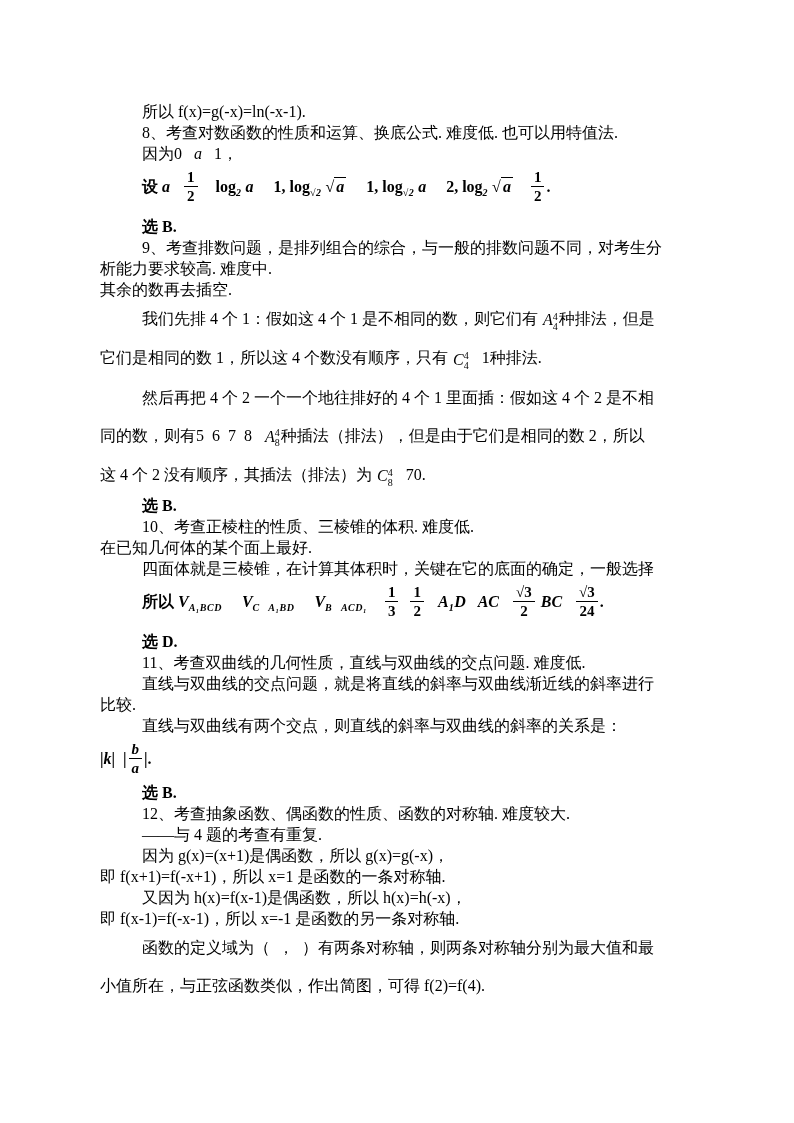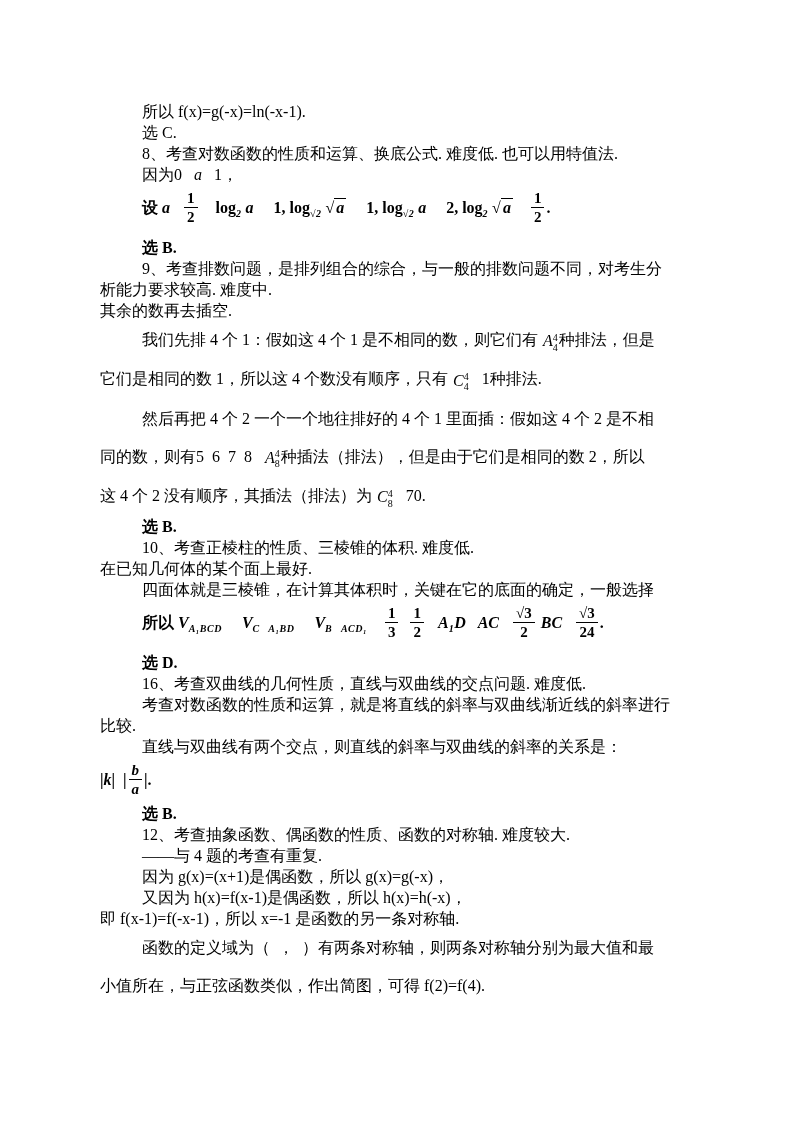--- a/index.html
+++ b/index.html
@@ -36,46 +36,46 @@
   .sqrt{white-space:nowrap;}
   .sqrt .ov{border-top:1px solid #000;font-style:italic;padding:0 2px;}
   .rad{font-style:normal;}
 </style>
 </head>
 <body>
 
 <div class="page">
   <div id="doc-body">
       <div class="line indent"><span>所以 f(x)=g(-x)=ln(-x-1).</span></div>
-      <div class="line indent"><span>选 C.</span></div>
       <div class="line indent"><span>8、考查对数函数的性质和运算、换底公式. 难度低. 也可以用特值法.</span></div>
       <div class="line indent"><span>因为0   </span><span class="mi">a</span><span>   1，</span></div>
       <div class="line indent fline"><span>设 </span><span class="mi">a</span><span>   </span><span class="frac"><span class="nm">1</span><span class="dn">2</span></span><span>    </span><span><span>log</span><span class="sb mi">2</span></span><span class="mi"> a</span><span>     1, </span><span><span>log</span><span class="sb mi">√2</span></span><span> </span><span class="sqrt"><span class="rad">√</span><span class="ov">a</span></span><span>     1, </span><span><span>log</span><span class="sb mi">√2</span></span><span class="mi"> a</span><span>     2, </span><span><span>log</span><span class="sb mi">2</span></span><span> </span><span class="sqrt"><span class="rad">√</span><span class="ov">a</span></span><span>    </span><span class="frac"><span class="nm">1</span><span class="dn">2</span></span><span>.</span></div>
       <div class="line indent bold"><span>选 B.</span></div>
       <div class="line indent"><span>9、考查排数问题，是排列组合的综合，与一般的排数问题不同，对考生分</span></div>
       <div class="line"><span>析能力要求较高. 难度中.</span></div>
       <div class="line"><span>其余的数再去插空.</span></div>
       <div class="line indent tall"><span>我们先排 4 个 1：假如这 4 个 1 是不相同的数，则它们有 </span><span class="ss"><span class="b">A</span><span class="st"><span>4</span><span>4</span></span></span><span>种排法，但是</span></div>
       <div class="line tall"><span>它们是相同的数 1，所以这 4 个数没有顺序，只有 </span><span class="ss"><span class="b">C</span><span class="st"><span>4</span><span>4</span></span></span><span>   1种排法.</span></div>
       <div class="line indent tall"><span>然后再把 4 个 2 一个一个地往排好的 4 个 1 里面插：假如这 4 个 2 是不相</span></div>
       <div class="line tall"><span>同的数，则有5  6  7  8   </span><span class="ss"><span class="b">A</span><span class="st"><span>4</span><span>8</span></span></span><span>种插法（排法），但是由于它们是相同的数 2，所以</span></div>
       <div class="line tall"><span>这 4 个 2 没有顺序，其插法（排法）为 </span><span class="ss"><span class="b">C</span><span class="st"><span>4</span><span>8</span></span></span><span>   70.</span></div>
       <div class="line indent bold"><span>选 B.</span></div>
       <div class="line indent"><span>10、考查正棱柱的性质、三棱锥的体积. 难度低.</span></div>
       <div class="line"><span>在已知几何体的某个面上最好.</span></div>
       <div class="line indent"><span>四面体就是三棱锥，在计算其体积时，关键在它的底面的确定，一般选择</span></div>
       <div class="line indent fline"><span>所以 </span><span><span class="mi">V</span><span class="sb mi">A₁BCD</span></span><span>     </span><span><span class="mi">V</span><span class="sb mi">C   A₁BD</span></span><span>     </span><span><span class="mi">V</span><span class="sb mi">B   ACD₁</span></span><span>    </span><span class="frac"><span class="nm">1</span><span class="dn">3</span></span><span>  </span><span class="frac"><span class="nm">1</span><span class="dn">2</span></span><span>   </span><span><span class="mi">A</span><span class="sb mi">1</span></span><span class="mi">D</span><span>   </span><span class="mi">AC</span><span>   </span><span class="frac"><span class="nm"><span class="rad">√</span><span>3</span></span><span class="dn">2</span></span><span class="mi"> BC</span><span>   </span><span class="frac"><span class="nm"><span class="rad">√</span><span>3</span></span><span class="dn">24</span></span><span>.</span></div>
       <div class="line indent bold"><span>选 D.</span></div>
-      <div class="line indent"><span>16、考查双曲线的几何性质，直线与双曲线的交点问题. 难度低.</span></div>
-      <div class="line indent"><span>考查对数函数的性质和运算，就是将直线的斜率与双曲线渐近线的斜率进行</span></div>
+      <div class="line indent"><span>11、考查双曲线的几何性质，直线与双曲线的交点问题. 难度低.</span></div>
+      <div class="line indent"><span>直线与双曲线的交点问题，就是将直线的斜率与双曲线渐近线的斜率进行</span></div>
       <div class="line"><span>比较.</span></div>
       <div class="line indent"><span>直线与双曲线有两个交点，则直线的斜率与双曲线的斜率的关系是：</span></div>
       <div class="line fline"><span>|</span><span class="mi">k</span><span>|  |</span><span class="frac it"><span class="nm">b</span><span class="dn">a</span></span><span>|.</span></div>
       <div class="line indent bold"><span>选 B.</span></div>
       <div class="line indent"><span>12、考查抽象函数、偶函数的性质、函数的对称轴. 难度较大.</span></div>
       <div class="line indent"><span>——与 4 题的考查有重复.</span></div>
       <div class="line indent"><span>因为 g(x)=(x+1)是偶函数，所以 g(x)=g(-x)，</span></div>
+      <div class="line"><span>即 f(x+1)=f(-x+1)，所以 x=1 是函数的一条对称轴.</span></div>
       <div class="line indent"><span>又因为 h(x)=f(x-1)是偶函数，所以 h(x)=h(-x)，</span></div>
       <div class="line"><span>即 f(x-1)=f(-x-1)，所以 x=-1 是函数的另一条对称轴.</span></div>
       <div class="line indent tall"><span>函数的定义域为（  ，  ）有两条对称轴，则两条对称轴分别为最大值和最</span></div>
       <div class="line tall"><span>小值所在，与正弦函数类似，作出简图，可得 f(2)=f(4).</span></div>
     </div>
 </div>
 
 </body></html>

